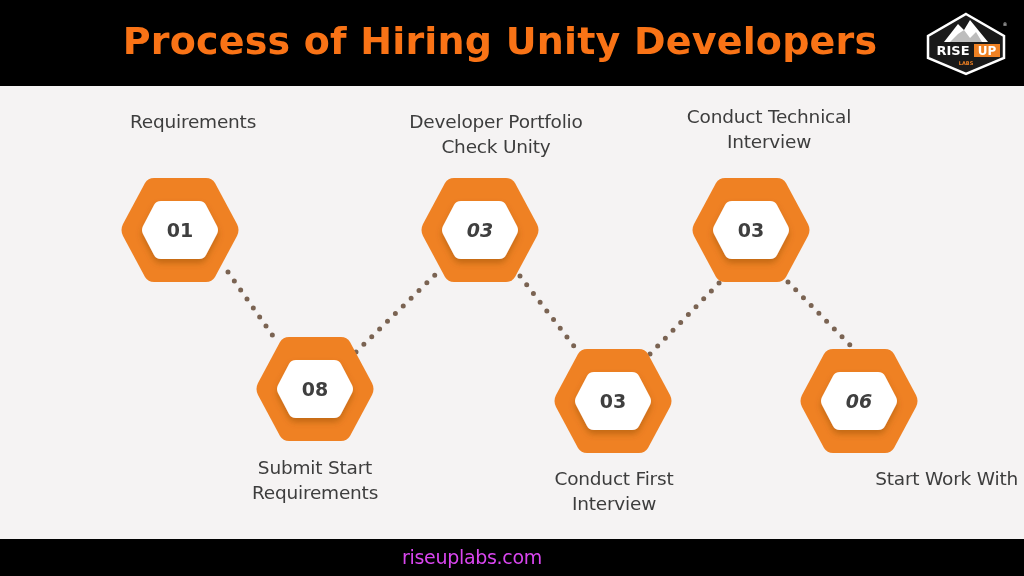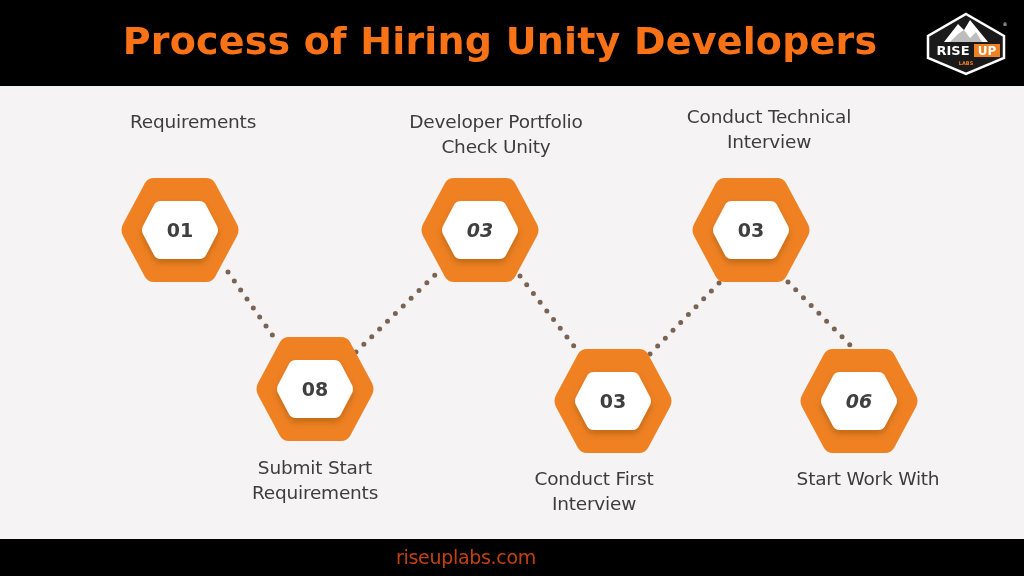--- a/index.html
+++ b/index.html
@@ -18,22 +18,22 @@
     line-height: 54px;
   }
   .logo {
     position: absolute; left: 924px; top: 12px; width: 84px; height: 64px;
   }
   .footer {
     position: absolute; left: 0; top: 539px; width: 1024px; height: 37px;
     background: #000;
   }
   .footer-text {
-    position: absolute; left: 2px; top: 0; width: 928px; text-align: center;
-    color: #c2410c; font-size: 19px; line-height: 37px; letter-spacing: -0.3px;
+    position: absolute; left: 8px; top: 0; width: 928px; text-align: center;
+    color: #d946ef; font-size: 19px; line-height: 37px; letter-spacing: -0.3px;
   }
   .connectors { position: absolute; left: 0; top: 0; width: 1024px; height: 576px; }
   .hex {
     position: absolute; width: 120px; height: 108px;
   }
   .hex svg { position: absolute; left: 0; top: 0; }
   .hex-num {
     position: absolute; left: 0; top: 0; width: 120px; height: 108px;
     display: flex; align-items: center; justify-content: center;
     color: #3f3f3f; font-size: 19px; font-weight: bold; text-align: center;
@@ -131,27 +131,27 @@
   <div>Requirements</div>
 </div>
 <div class="label" style="left:165px; top:455px;">
   <div>Submit Start</div>
   <div>Requirements</div>
 </div>
 <div class="label" style="left:346px; top:109px;">
   <div>Developer Portfolio</div>
   <div>Check Unity</div>
 </div>
-<div class="label" style="left:444px; top:466px;">
+<div class="label" style="left:464px; top:466px;">
   <div>Conduct First</div>
   <div>Interview</div>
 </div>
 <div class="label" style="left:619px; top:104px;">
   <div>Conduct Technical</div>
   <div>Interview</div>
 </div>
-<div class="label" style="left:718px; top:466px;">
+<div class="label" style="left:718px; top:466px;text-align:right;">
   <div>Start Work With</div>
 </div>
 
 <div class="footer">
   <div class="footer-text">riseuplabs.com</div>
 </div>
 
 </body></html>

